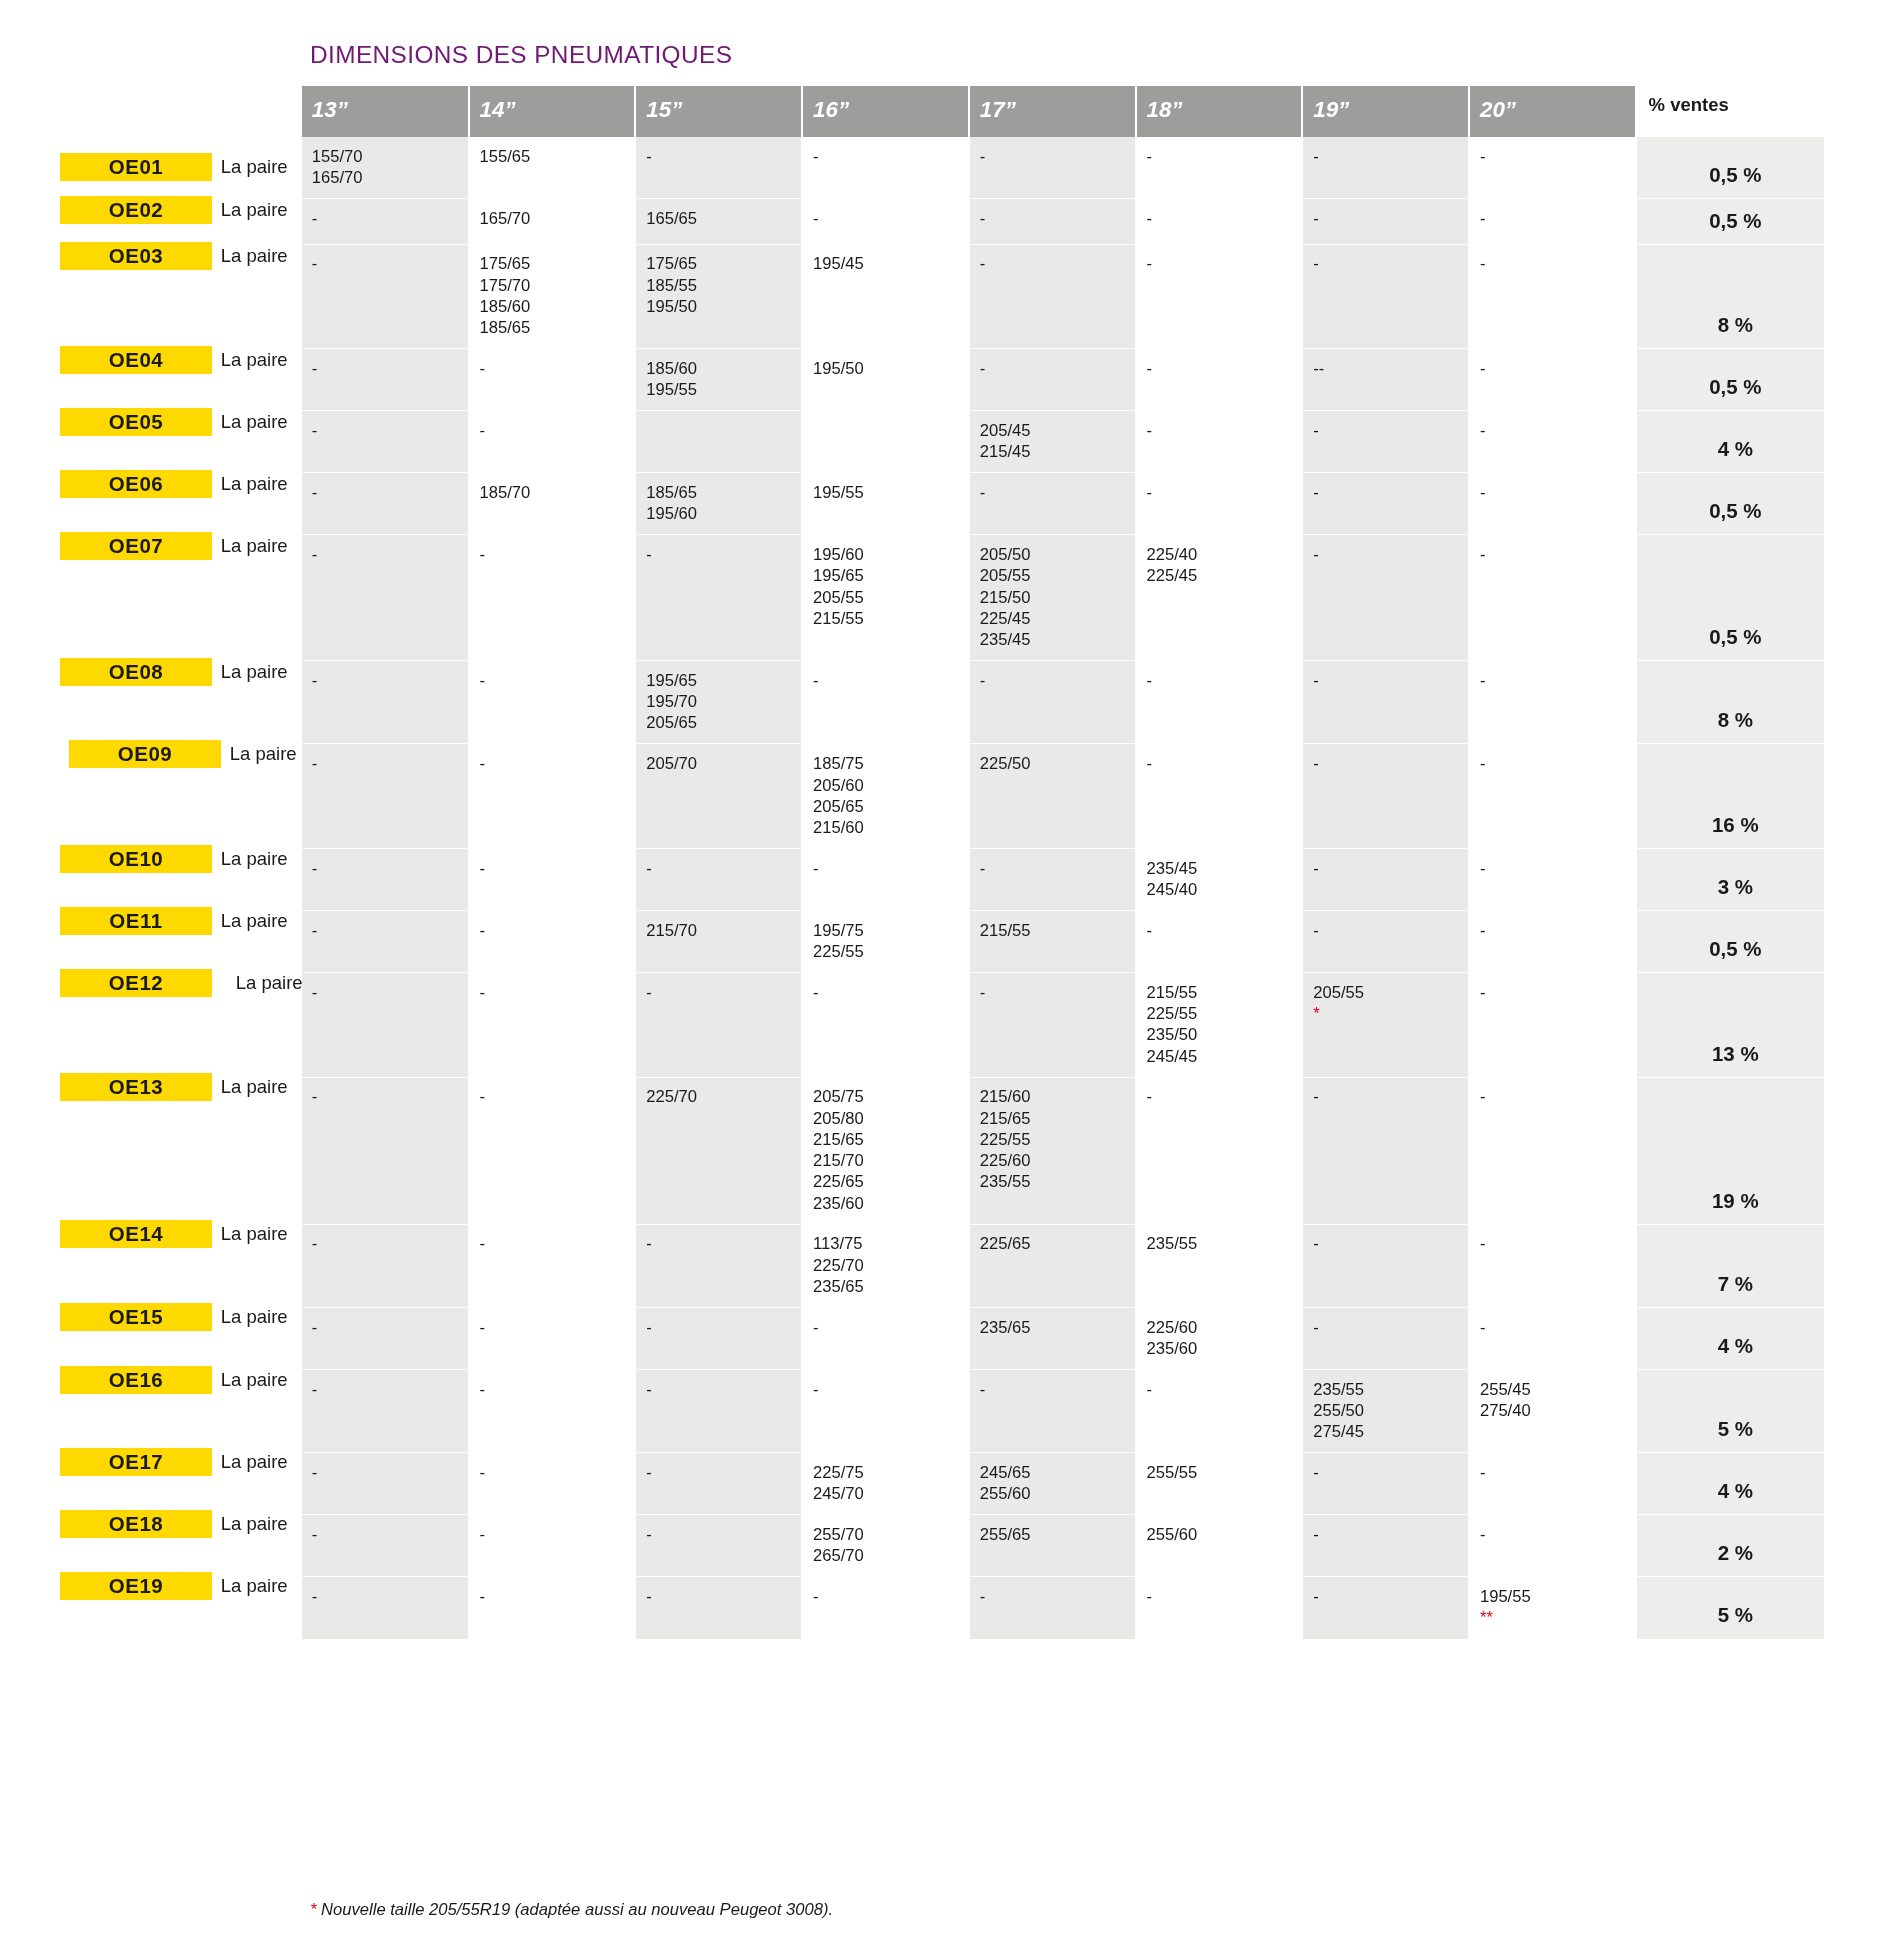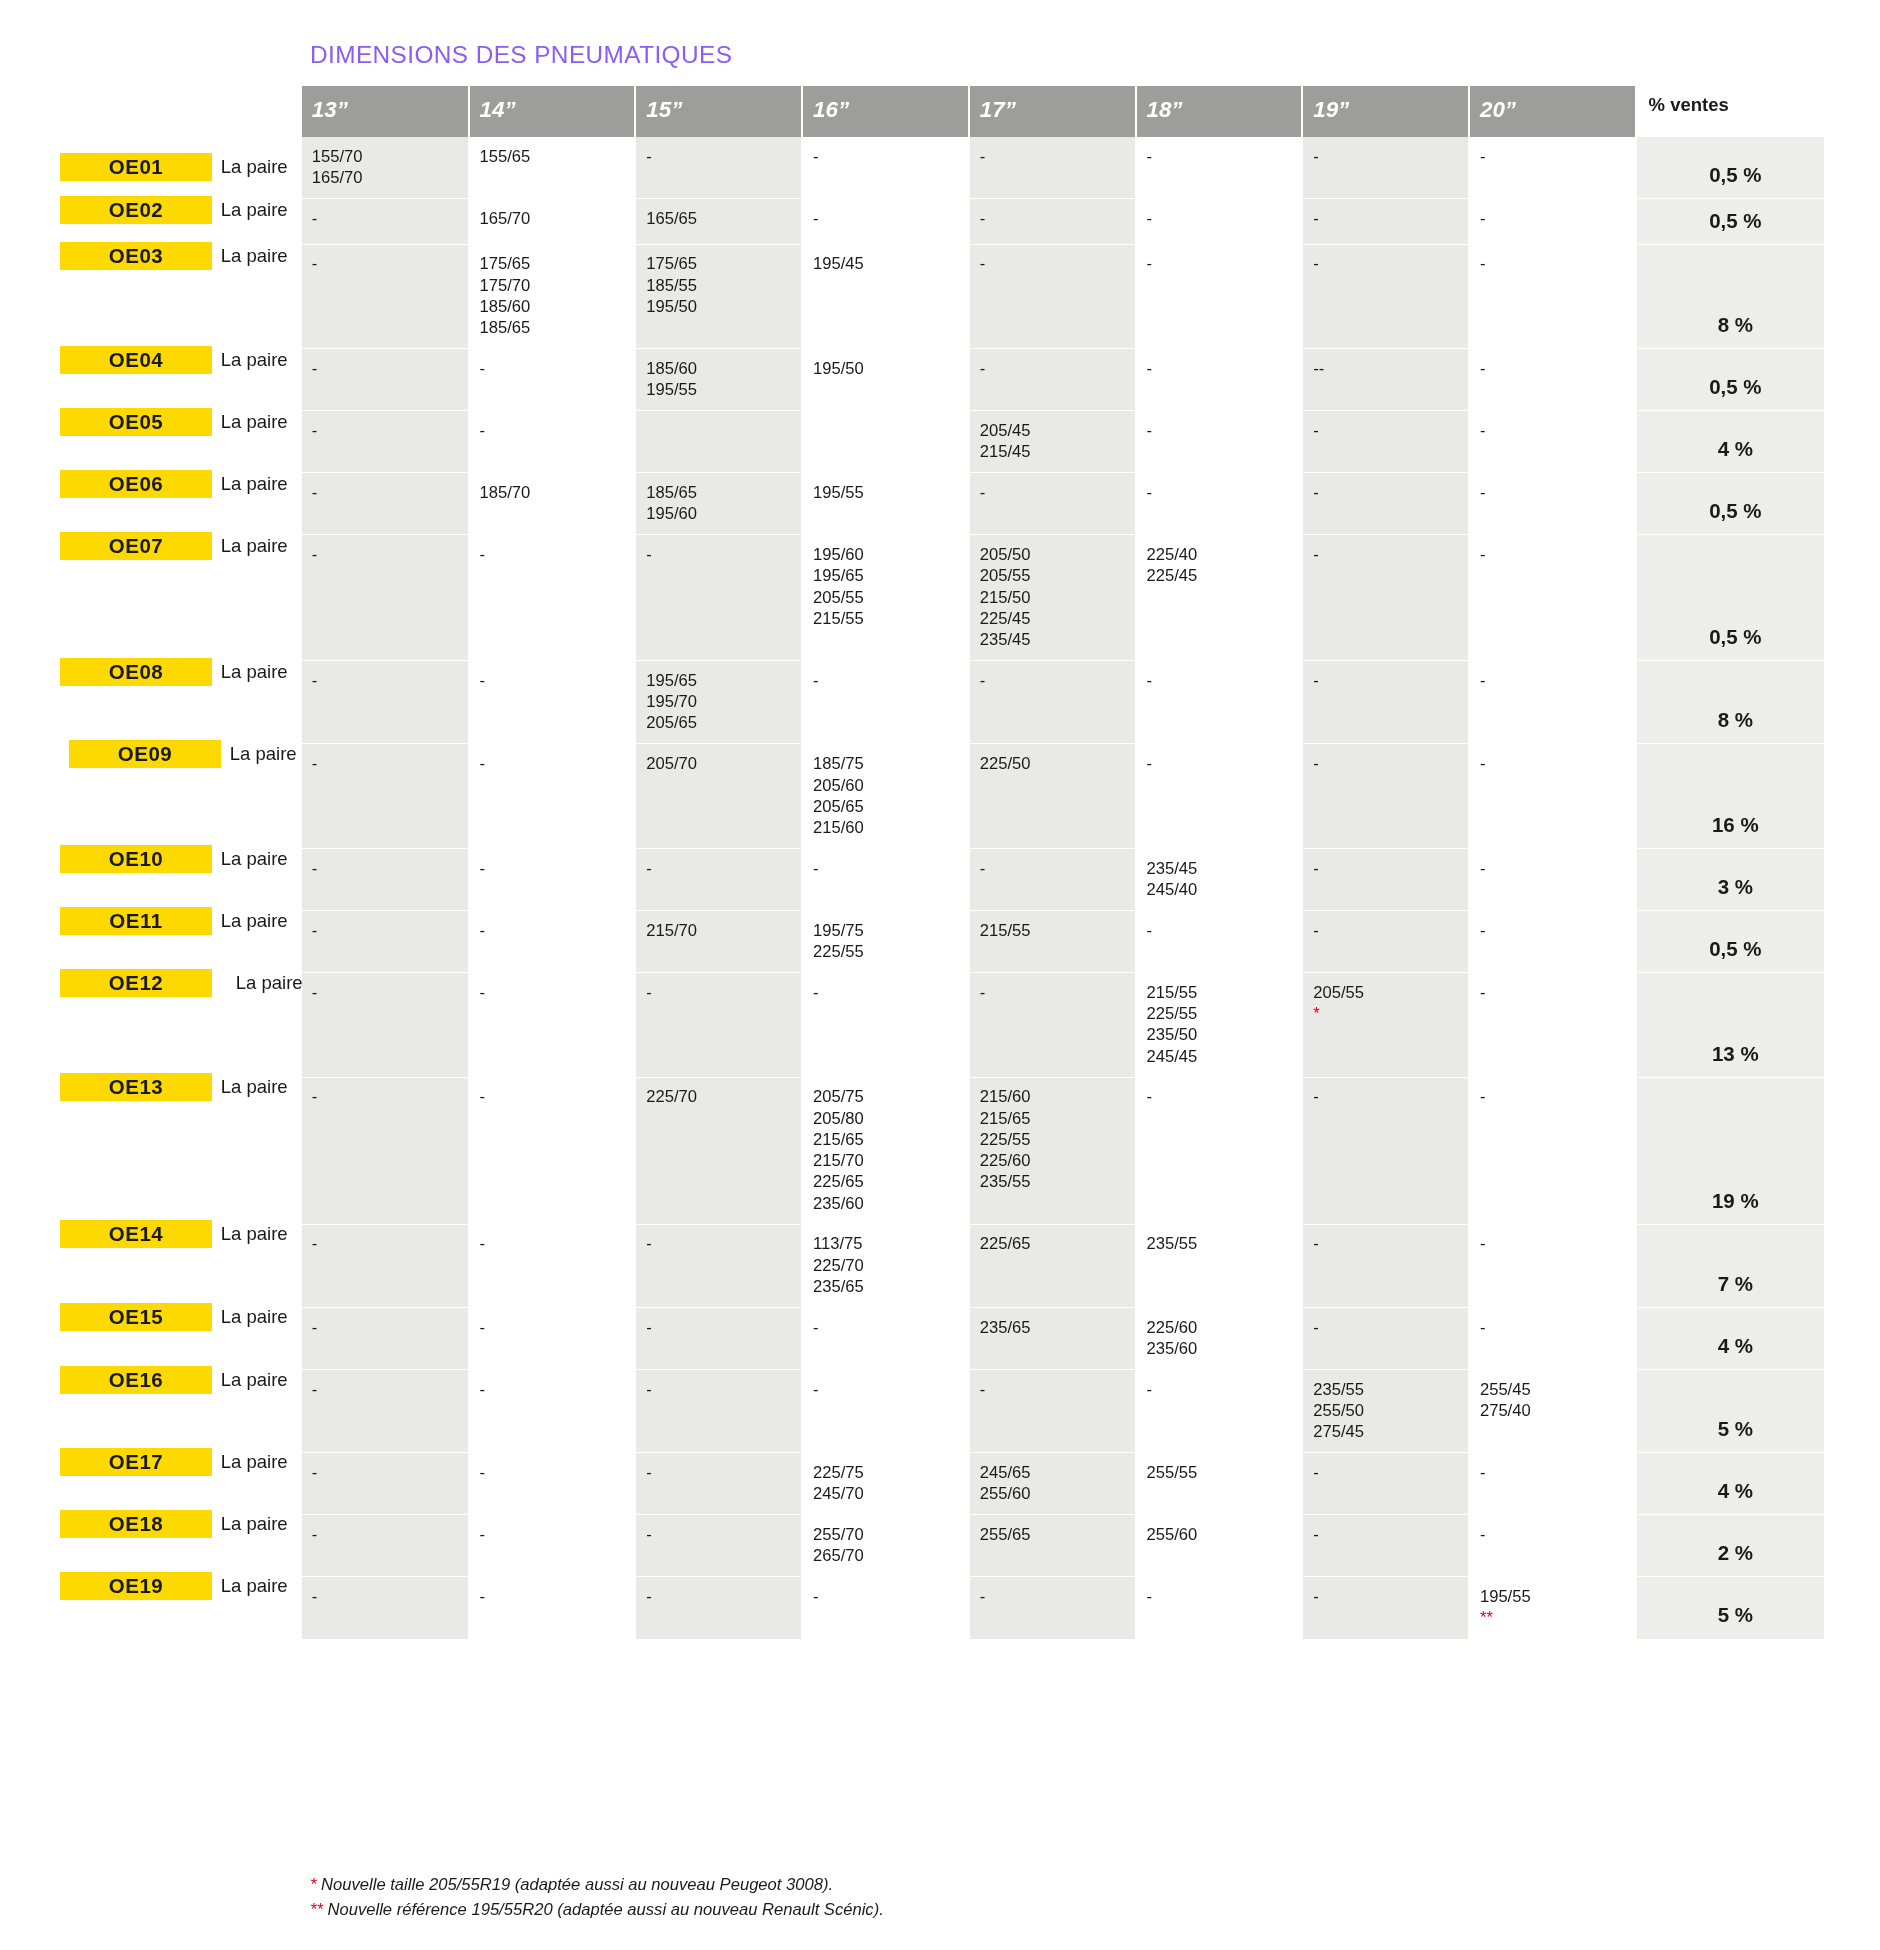--- a/index.html
+++ b/index.html
@@ -14,21 +14,21 @@
     position: relative;
     background: #fff;
   }
   
   .title {
     position: absolute;
     left: 310px;
     top: 41px;
     font-size: 24.4px;
     letter-spacing: 0.4px;
-    color: #8b5cf6;
+    color: #701a75;
     font-weight: 500;
     white-space: nowrap;
   }
 
   
   .table-wrap {
     position: absolute;
     left: 302px;
     top: 86px;
     width: 1463px;
@@ -806,16 +806,15 @@
               <span>195/55<span class="sup">**</span></span>
             </td>
             <td class="pct">5 %</td>
           </tr>
         </tbody>
     </table>
   </div>
 
   <div class="notes" id="notes">
       <div><span class="star">*</span><span> Nouvelle taille 205/55R19 (adaptée aussi au nouveau Peugeot 3008).</span></div>
-      <div><span class="star">**</span><span> Nouvelle référence 195/55R20 (adaptée aussi au nouveau Renault Scénic).</span></div>
     </div>
 </div>
 
 
 </body></html>

